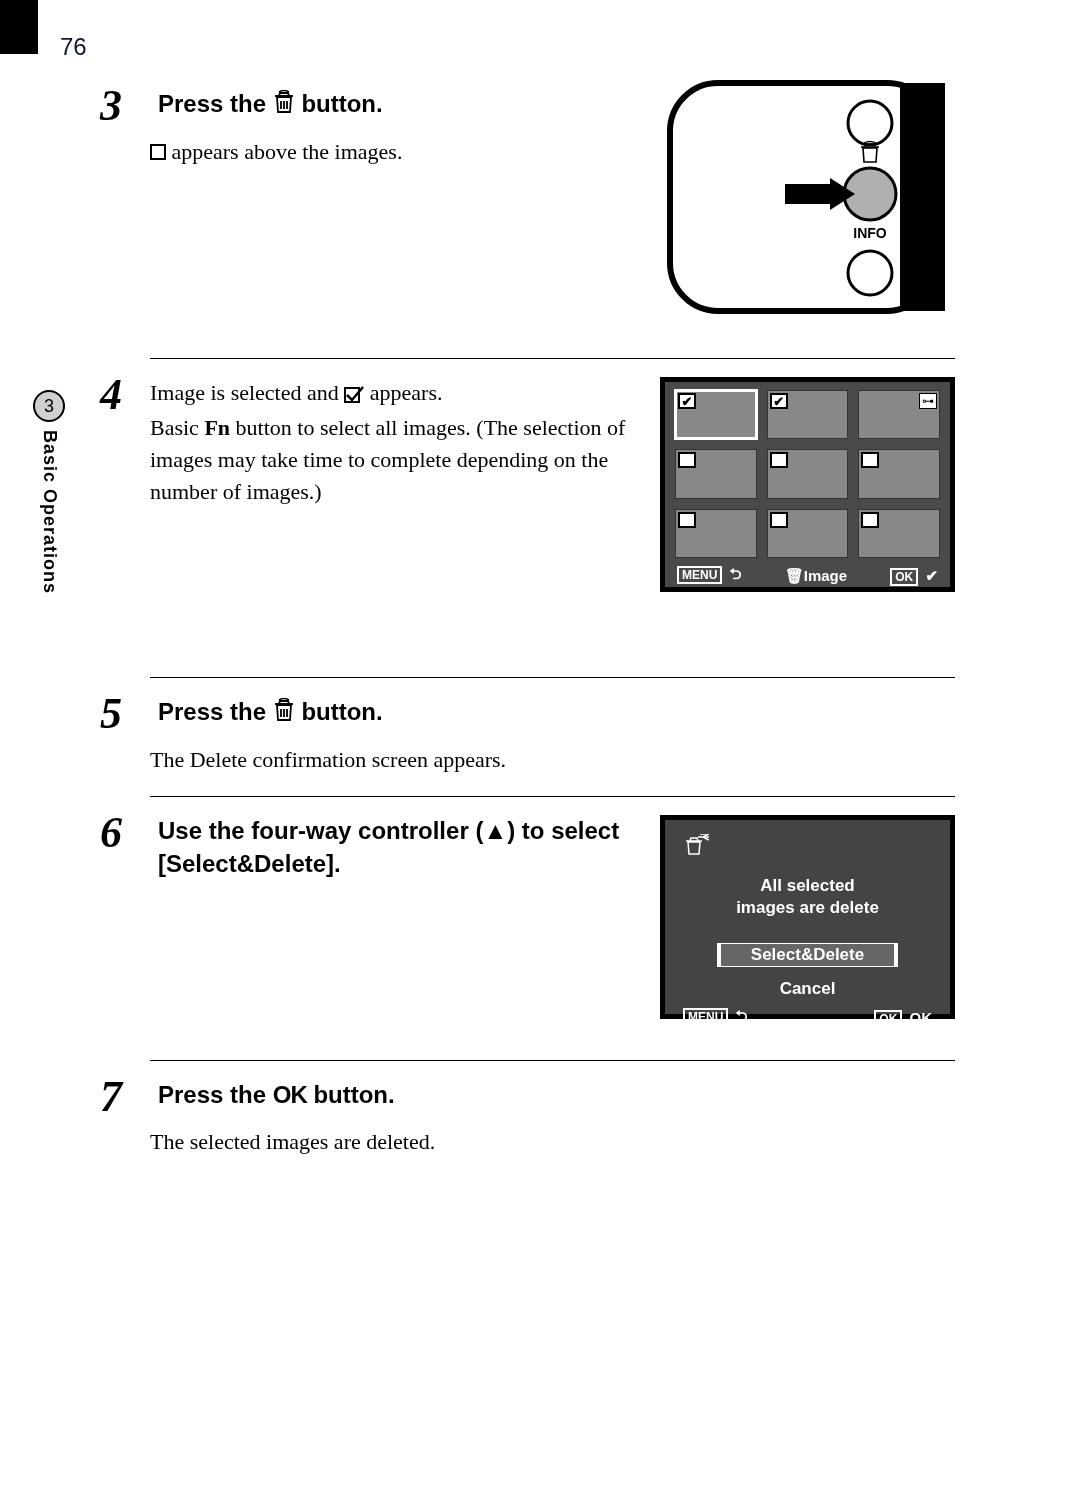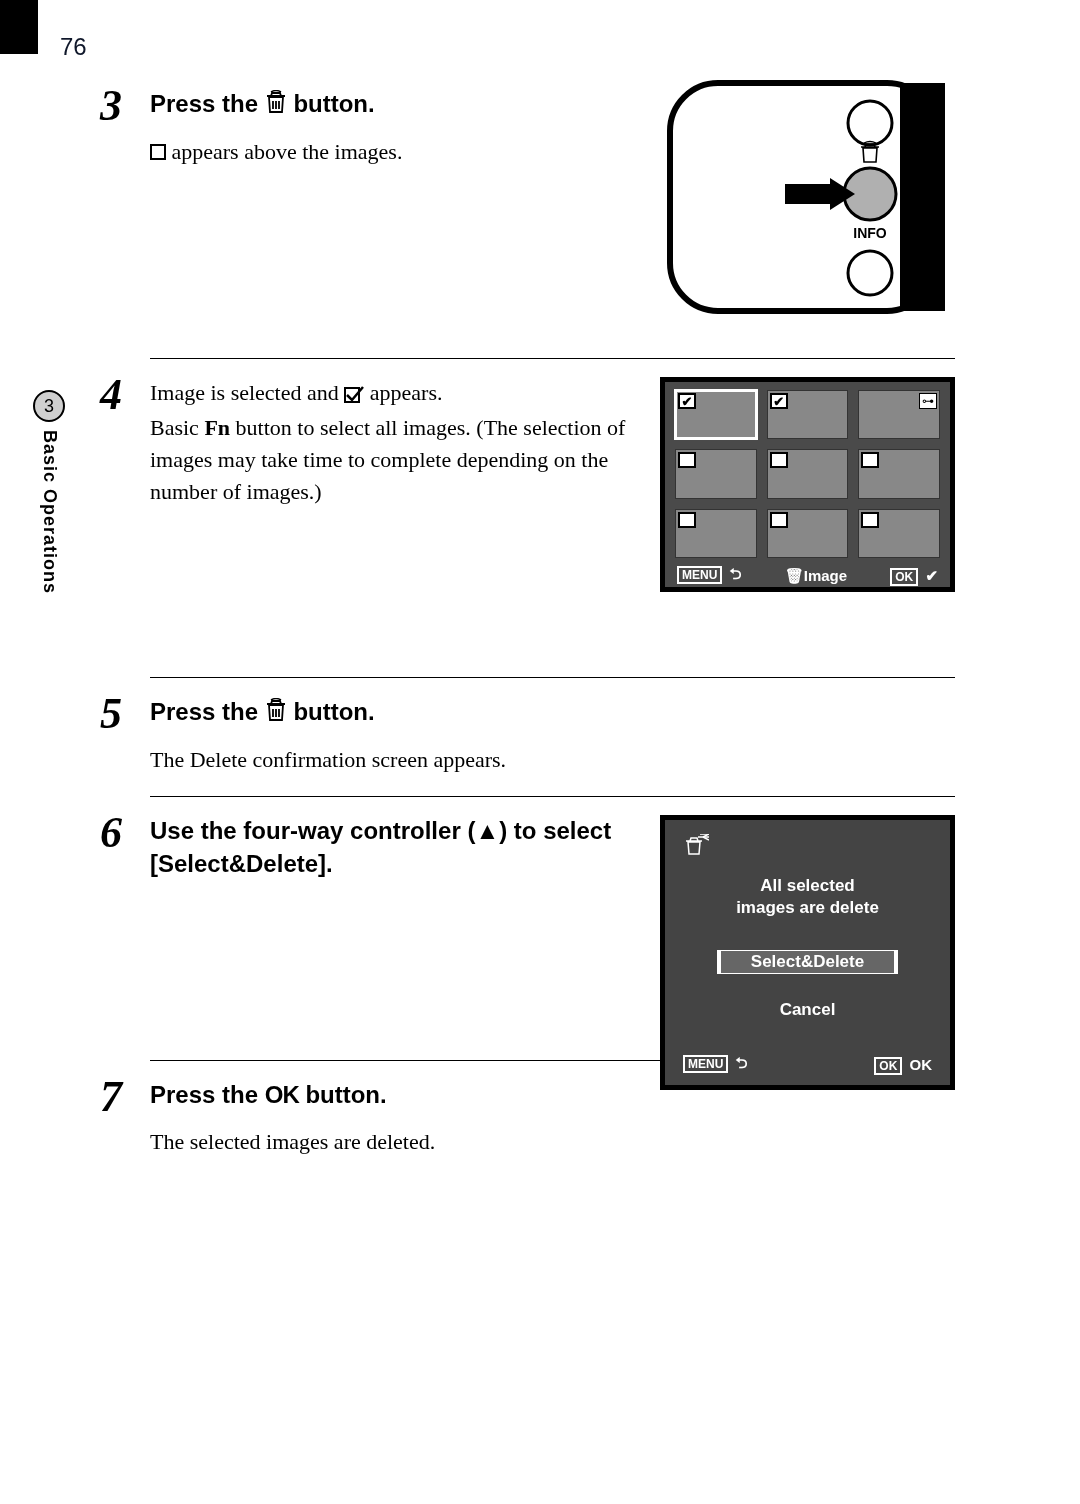--- a/index.html
+++ b/index.html
@@ -78,20 +78,21 @@
       margin-top: -4px;
     }
     .step-body {
       flex: 1;
     }
     .step-title {
       font-size: 24px;
       font-weight: bold;
       margin-bottom: 14px;
       line-height: 1.35;
+      margin-left: 8px;
     }
     .step-text {
       font-size: 22px;
       line-height: 1.45;
       font-family: Liberation Serif, serif;
     }
     .step-text .fn {
       font-weight: bold;
     }
     .divider {
@@ -196,21 +197,21 @@
       padding: 0 3px;
       font-size: 12px;
       margin-right: 3px;
     }
     
     .confirm-screen {
       position: absolute;
       right: 0;
       top: 0px;
       width: 295px;
-      height: 275px;
+      height: 204px;
       border: 5px solid #000;
       background: #444;
       color: #fff;
     }
     .confirm-inner {
       padding: 14px 18px 8px;
       height: 100%;
       display: flex;
       flex-direction: column;
       font-size: 17px;
@@ -219,21 +220,21 @@
     .confirm-icon {
       font-size: 20px;
     }
     .confirm-msg {
       text-align: center;
       margin: 14px 0 18px;
       line-height: 1.3;
     }
     .confirm-opt {
       text-align: center;
-      margin: 13px auto;
+      margin: 6px auto;
     }
     .confirm-opt.highlighted {
       border-left: 4px solid #fff;
       border-right: 4px solid #fff;
       border-top: 1px solid #fff;
       border-bottom: 1px solid #fff;
       padding: 1px 30px;
       background: #666;
     }
     .confirm-footer {

